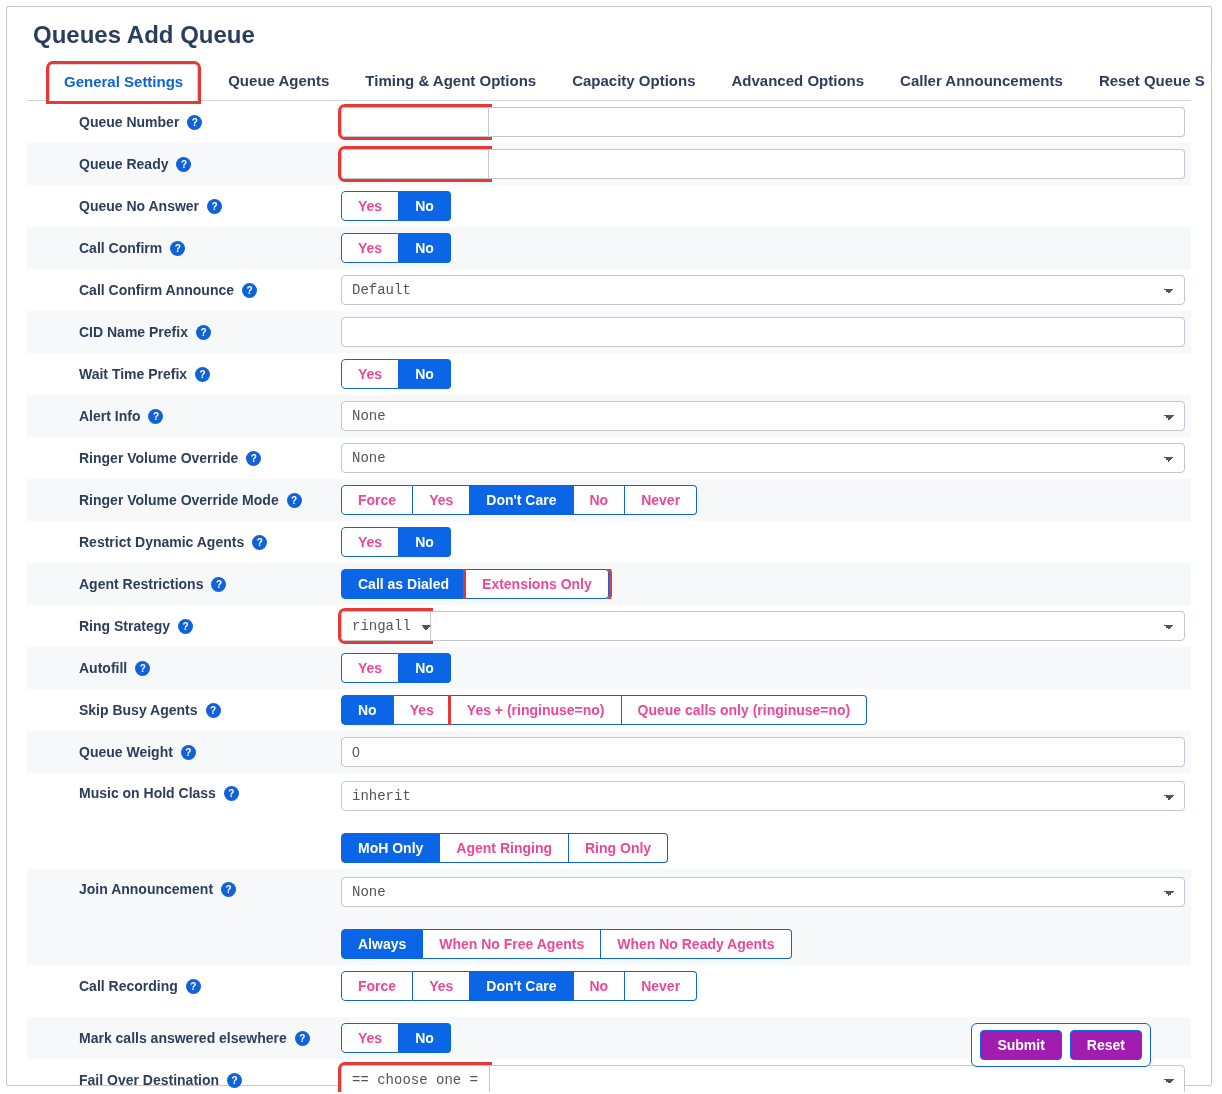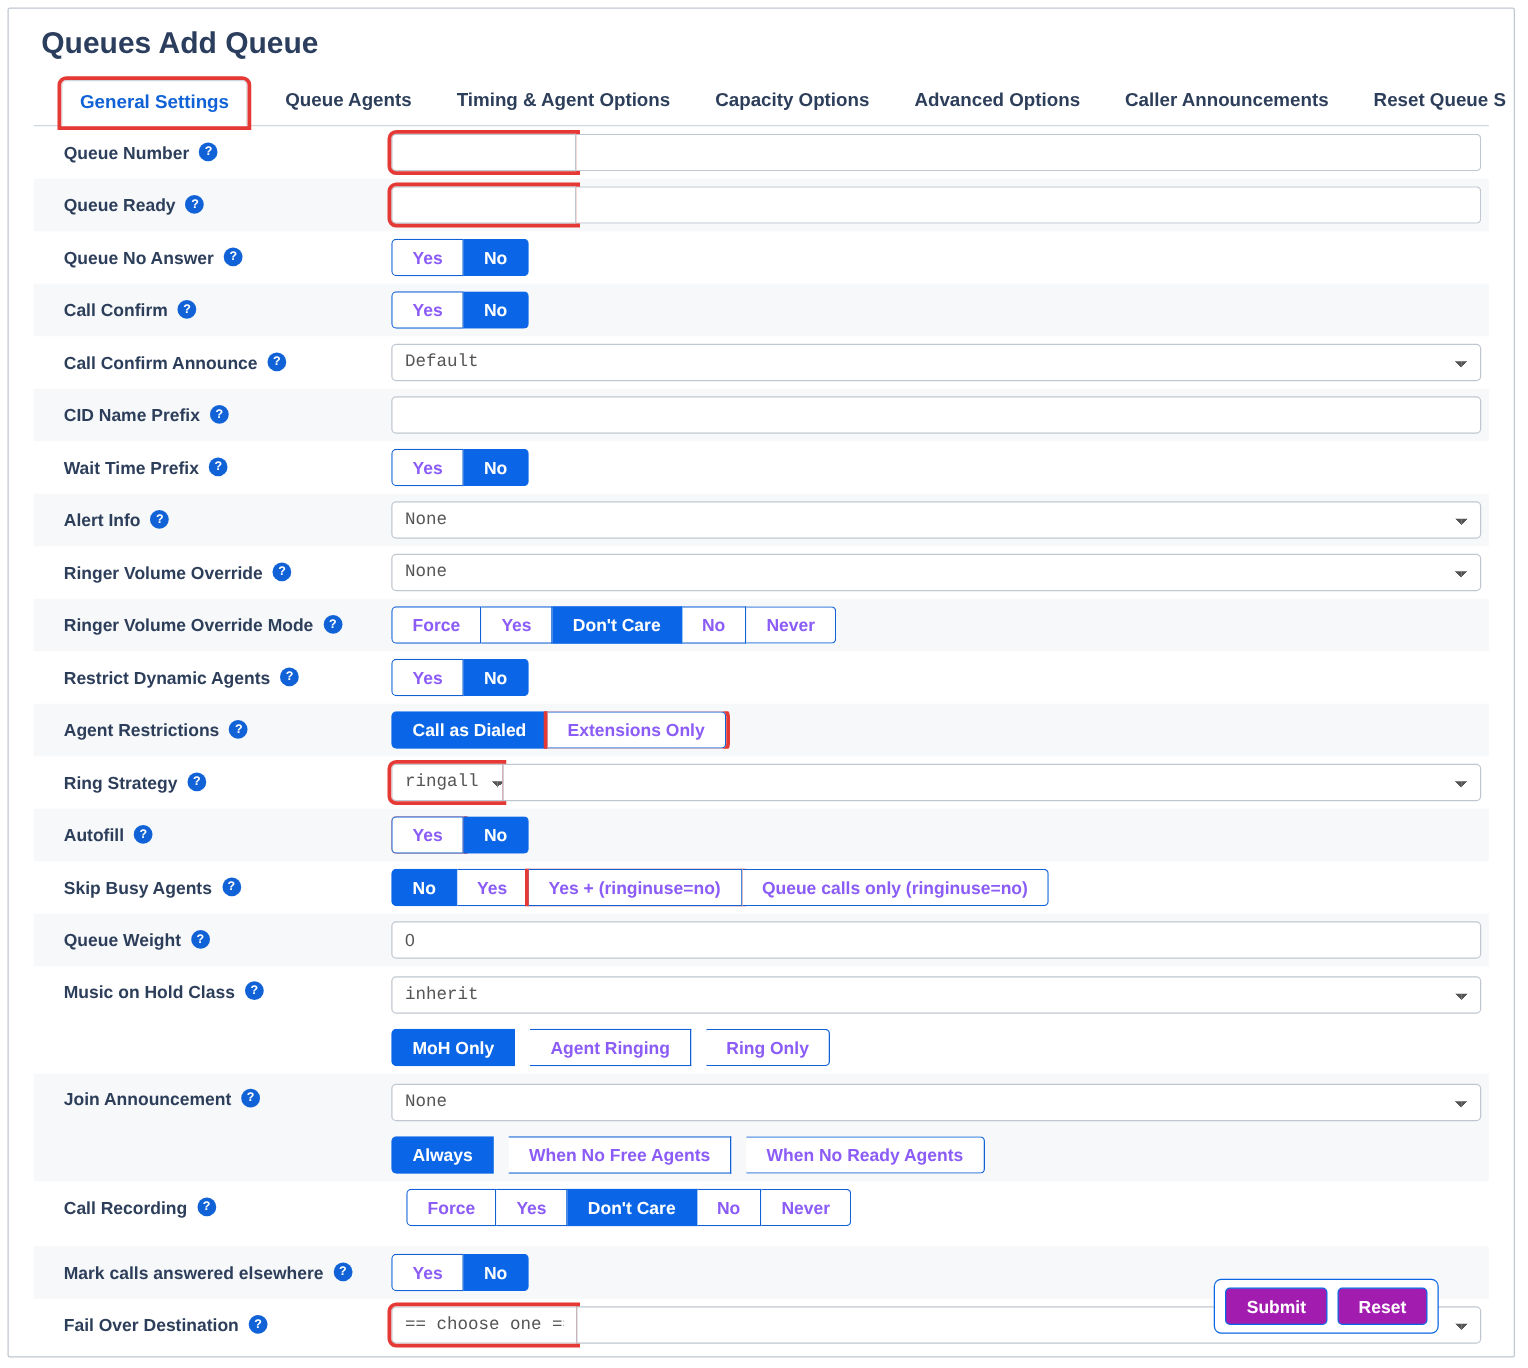--- a/index.html
+++ b/index.html
@@ -64,25 +64,26 @@
   .row.alt {
     background: #f6f8fa;
   }
   .row.tall {
     align-items: flex-start;
     padding-top: 8px;
   }
   .label-col {
     width: 262px;
     display: flex;
-    align-items: flex-start;
+    align-items: flex-end;
     font-size: 14px;
     font-weight: 700;
     color: #2d3e5a;
     flex-shrink: 0;
+    margin-left: 28px;
   }
   .help-icon {
     display: inline-flex;
     align-items: center;
     justify-content: center;
     width: 15px;
     height: 15px;
     border-radius: 50%;
     background: #1062d6;
     color: #fff;
@@ -118,21 +119,21 @@
   }
   .btn-group {
     display: inline-flex;
     border-radius: 4px;
     overflow: hidden;
   }
   .btn-group .opt {
     padding: 6px 16px;
     font-size: 14px;
     font-weight: 700;
-    color: #8b5cf6;
+    color: #ec4899;
     background: #fff;
     border: 1px solid #1062d6;
     cursor: pointer;
     white-space: nowrap;
   }
   .btn-group .opt + .opt { border-left: none; }
   .btn-group .opt:first-child { border-top-left-radius: 4px; border-bottom-left-radius: 4px; }
   .btn-group .opt:last-child { border-top-right-radius: 4px; border-bottom-right-radius: 4px; }
   .btn-group .opt.sel {
     background: #0a66e6;
@@ -162,21 +163,21 @@
   .footer-bar .fbtn {
     padding: 6px 16px;
     font-size: 14px;
     font-weight: 700;
     color: #fff;
     background: #a21caf;
     border: 1px solid #0a66e6;
     border-radius: 4px;
     cursor: pointer;
   }
-  .stack > * + * { margin-top: 6px; gap: 12px; }
+  .stack > * + * { margin-top: 16px; }
 </style>
 </head>
 <body>
 
 <div class="outer">
   <div class="page-title">Queues Add Queue</div>
 
   <div class="tabs" id="tabs-container">
       <div class="tab active hl-red-alt">General Settings</div>
       <div class="tab">Queue Agents</div>
@@ -412,21 +413,21 @@
       <div class="control-col stack">
         <select class="select"><option>None</option></select>
         <div class="btn-group">
             <div class="opt sel">Always</div>
             <div class="opt">When No Free Agents</div>
             <div class="opt">When No Ready Agents</div>
           </div>
       </div>
     </div>
 
-    <div class="row" style="padding-bottom:16px;gap:12px;">
+    <div class="row" style="padding-bottom:16px;">
       <div class="label-col">
         <span>Call Recording</span>
         <span class="help-icon">?</span>
       </div>
       <div class="control-col">
           <div class="btn-group">
             <div class="opt">Force</div>
             <div class="opt">Yes</div>
             <div class="opt sel">Don't Care</div>
             <div class="opt">No</div>

